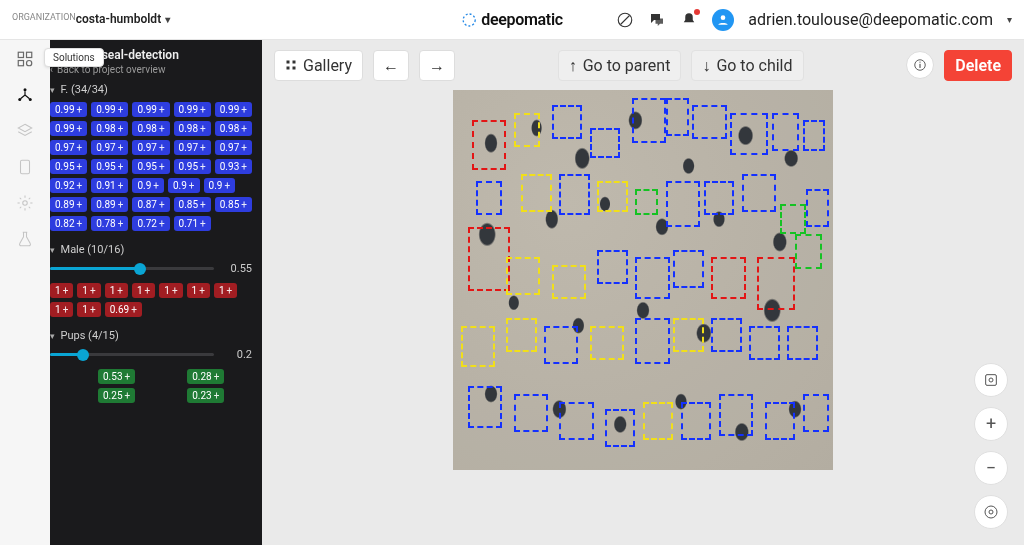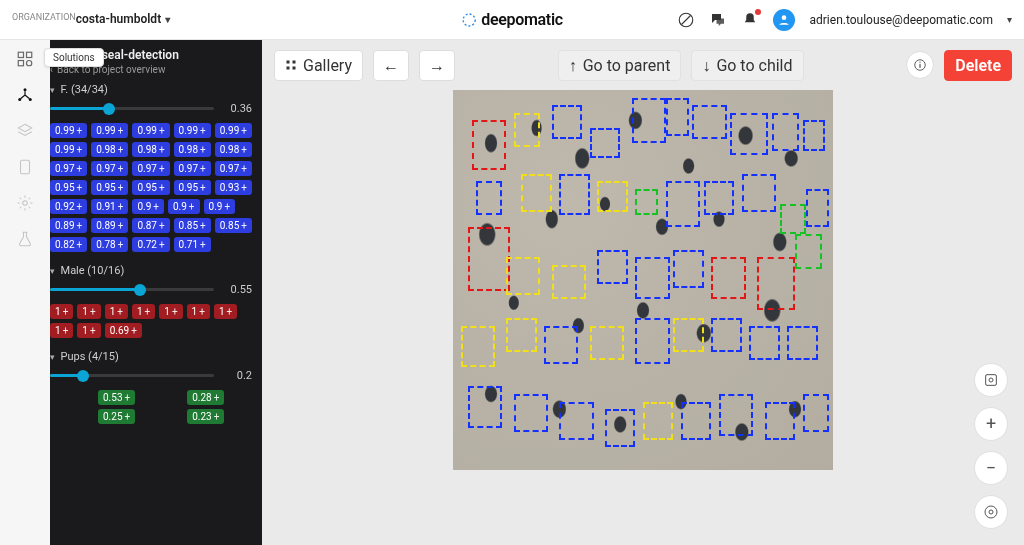--- a/index.html
+++ b/index.html
@@ -8,21 +8,21 @@
   
   .header { position: absolute; top: 0; left: 0; right: 0; height: 40px; background: #fff; border-bottom: 1px solid #e5e5e5; display: flex; align-items: center; padding: 0 12px; z-index: 20; }
   .org-block { display: flex; flex-direction: row; font-size: 9px; color: #888; line-height: 1.1; }
   .org-block .org-name { font-size: 12px; font-weight: 600; color: #222; display: flex; align-items: center; gap: 4px; }
   .brand { position: absolute; left: 50%; transform: translateX(-50%); display: flex; align-items: center; gap: 4px; font-size: 16px; font-weight: 600; color: #111; letter-spacing: -0.3px; }
   .brand .logo-icon { width: 16px; height: 16px; color: #2488e6; }
   .header-right { margin-left: auto; display: flex; align-items: center; gap: 14px; font-size: 13px; color: #333; }
   .header-right .hicon { width: 18px; height: 18px; color: #333; position: relative; }
   .notif-dot { position: absolute; top: -2px; right: -2px; width: 6px; height: 6px; background: #e53935; border-radius: 50%; }
   .avatar { width: 22px; height: 22px; border-radius: 50%; background: #2196f3; display: flex; align-items: center; justify-content: center; color: #fff; }
-  .user-email { font-size: 12px; color: #222; }
+  .user-email { font-size: 16px; color: #222; }
   .chev { font-size: 10px; color: #444; }
 
   
   .rail { position: absolute; top: 40px; left: 0; width: 50px; bottom: 0; background: #f6f6f6; display: flex; flex-direction: column; align-items: center; padding-top: 10px; gap: 18px; z-index: 15; }
   .rail .ricon { width: 18px; height: 18px; color: #6a6a6a; }
   .rail .ricon.active { color: #111; }
   .rail-tooltip { position: absolute; top: 8px; left: 44px; background: #fff; border: 1px solid #ddd; border-radius: 4px; padding: 3px 8px; font-size: 10px; color: #333; box-shadow: 0 1px 3px rgba(0,0,0,.1); }
 
   
   .sidebar { position: absolute; top: 40px; left: 40px; width: 222px; bottom: 0; background: #1a1a1c; color: #ddd; font-size: 11px; overflow: hidden; }
@@ -196,27 +196,20 @@
     <div class="back-link">
       <span>‹</span>
       <span>Back to project overview</span>
     </div>
   </div>
   <div id="classes-container">
       <div class="class-block">
         <div class="class-head">
           <span class="chev-d">▾</span>
           <span>F. (34/34)</span>
-        </div>
-        <div class="slider-row">
-          <div class="slider-track">
-            <div class="slider-fill" style="width:36%"></div>
-            <div class="slider-thumb" style="left:36%"></div>
-          </div>
-          <div class="slider-val">0.36</div>
         </div>
         <div class="chips">
           <span class="chip blue">
             <span>0.99</span>
             <span class="plus">+</span>
           </span>
           <span class="chip blue">
             <span>0.99</span>
             <span class="plus">+</span>
           </span>

